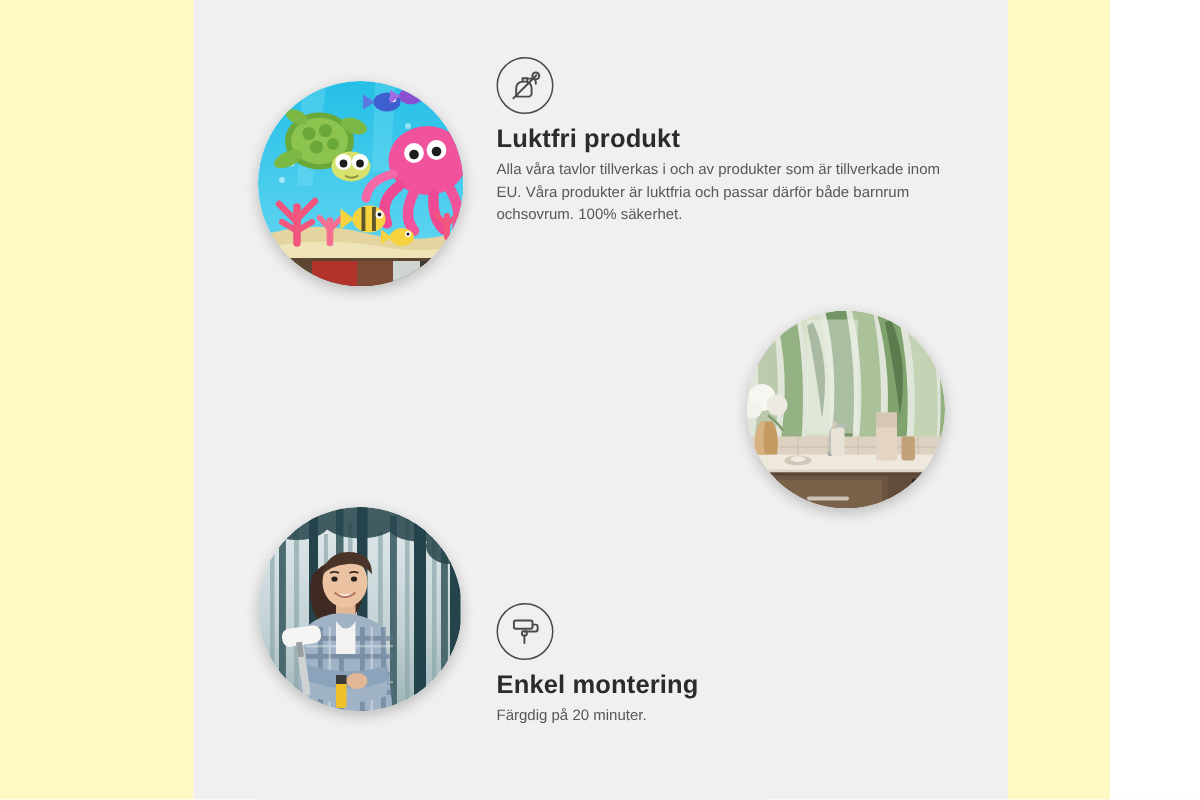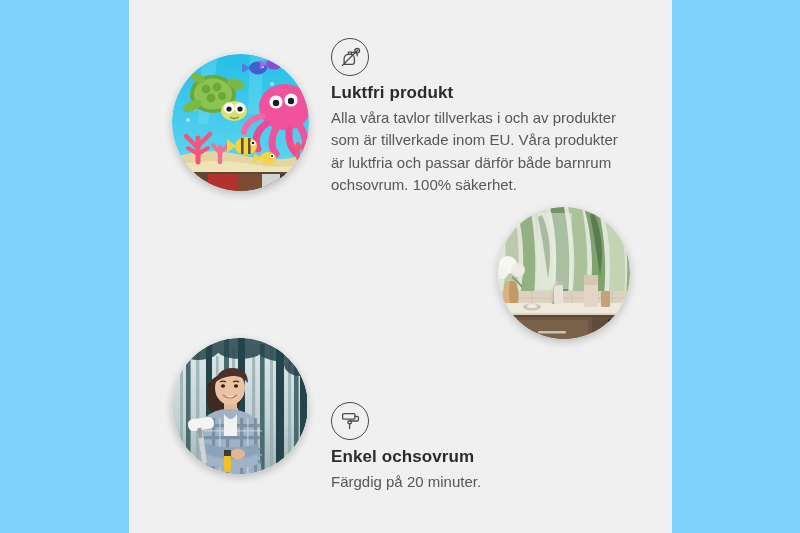--- a/index.html
+++ b/index.html
@@ -11,23 +11,23 @@
     width: 800px;
     height: 533px;
     position: relative;
     overflow: hidden;
     font-family: "Liberation Sans", sans-serif;
   }
 
   #page {
     position: absolute;
     left: 0; top: 0;
-    width: 800px;
+    width: 740px;
     height: 533px;
-    background: #7dd3fc;
+    background: #fef9c3;
   }
 
   
   #panel {
     position: absolute;
     left: 129px;
     top: 0px;
     width: 543px;
     height: 533px;
     background: #f0f0f0;
@@ -40,21 +40,21 @@
   .feature-title {
     font-size: 17px;
     font-weight: bold;
     color: #2b2b2b;
     letter-spacing: .1px;
     margin: 0;
     line-height: 1.25;
     white-space: nowrap;
   }
   .feature-desc {
-    font-size: 15px;
+    font-size: 10px;
     color: #575757;
     line-height: 1.48;
     margin: 4px 0 0 0;
   }
 
   
   .icon-circle {
     width: 38px;
     height: 38px;
     border: 1.4px solid #4a4a4a;
@@ -377,17 +377,17 @@
 
   <div class="feature align-left" style="left:331px; top:402px; width:240px;">
     <div class="icon-circle">
       <svg width="24" height="24" viewBox="0 0 24 24" fill="none" stroke="#4a4a4a" stroke-width="1.3" stroke-linecap="round" stroke-linejoin="round">
         <rect x="4.6" y="4.6" width="12.4" height="5.6" rx="1.2"></rect>
         <path d="M17 7.4 h2.2 a1.2 1.2 0 0 1 1.2 1.2 v2.2 a1.2 1.2 0 0 1-1.2 1.2 h-7.5"></path>
         <rect x="10" y="11.8" width="3.2" height="2.8" rx=".7"></rect>
         <line x1="11.6" y1="14.6" x2="11.6" y2="19.6"></line>
       </svg>
     </div>
-    <p class="feature-title">Enkel ochsovrum</p>
+    <p class="feature-title">Enkel montering</p>
     <p class="feature-desc">Färgdig på 20 minuter.</p>
   </div>
 
 </div>
 
 </body></html>

